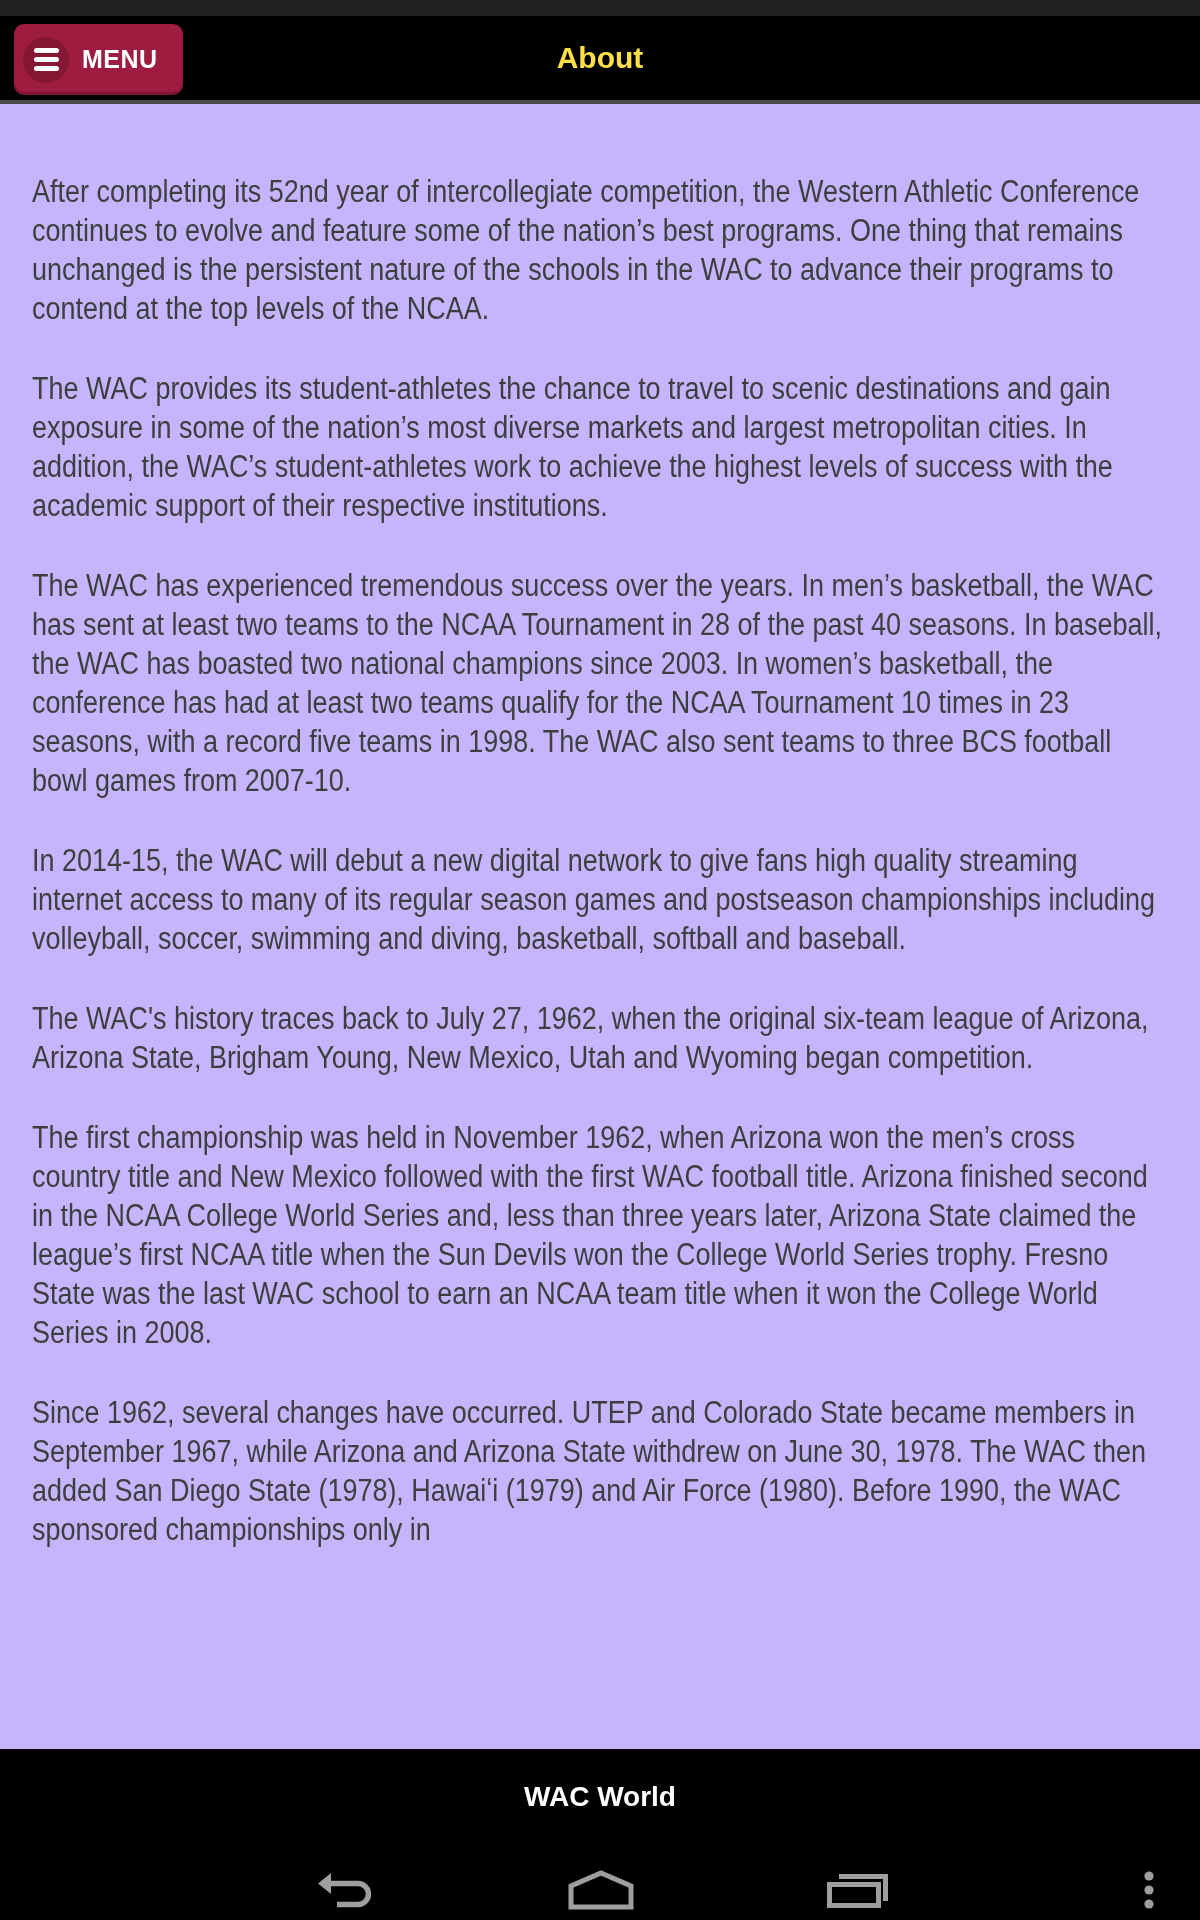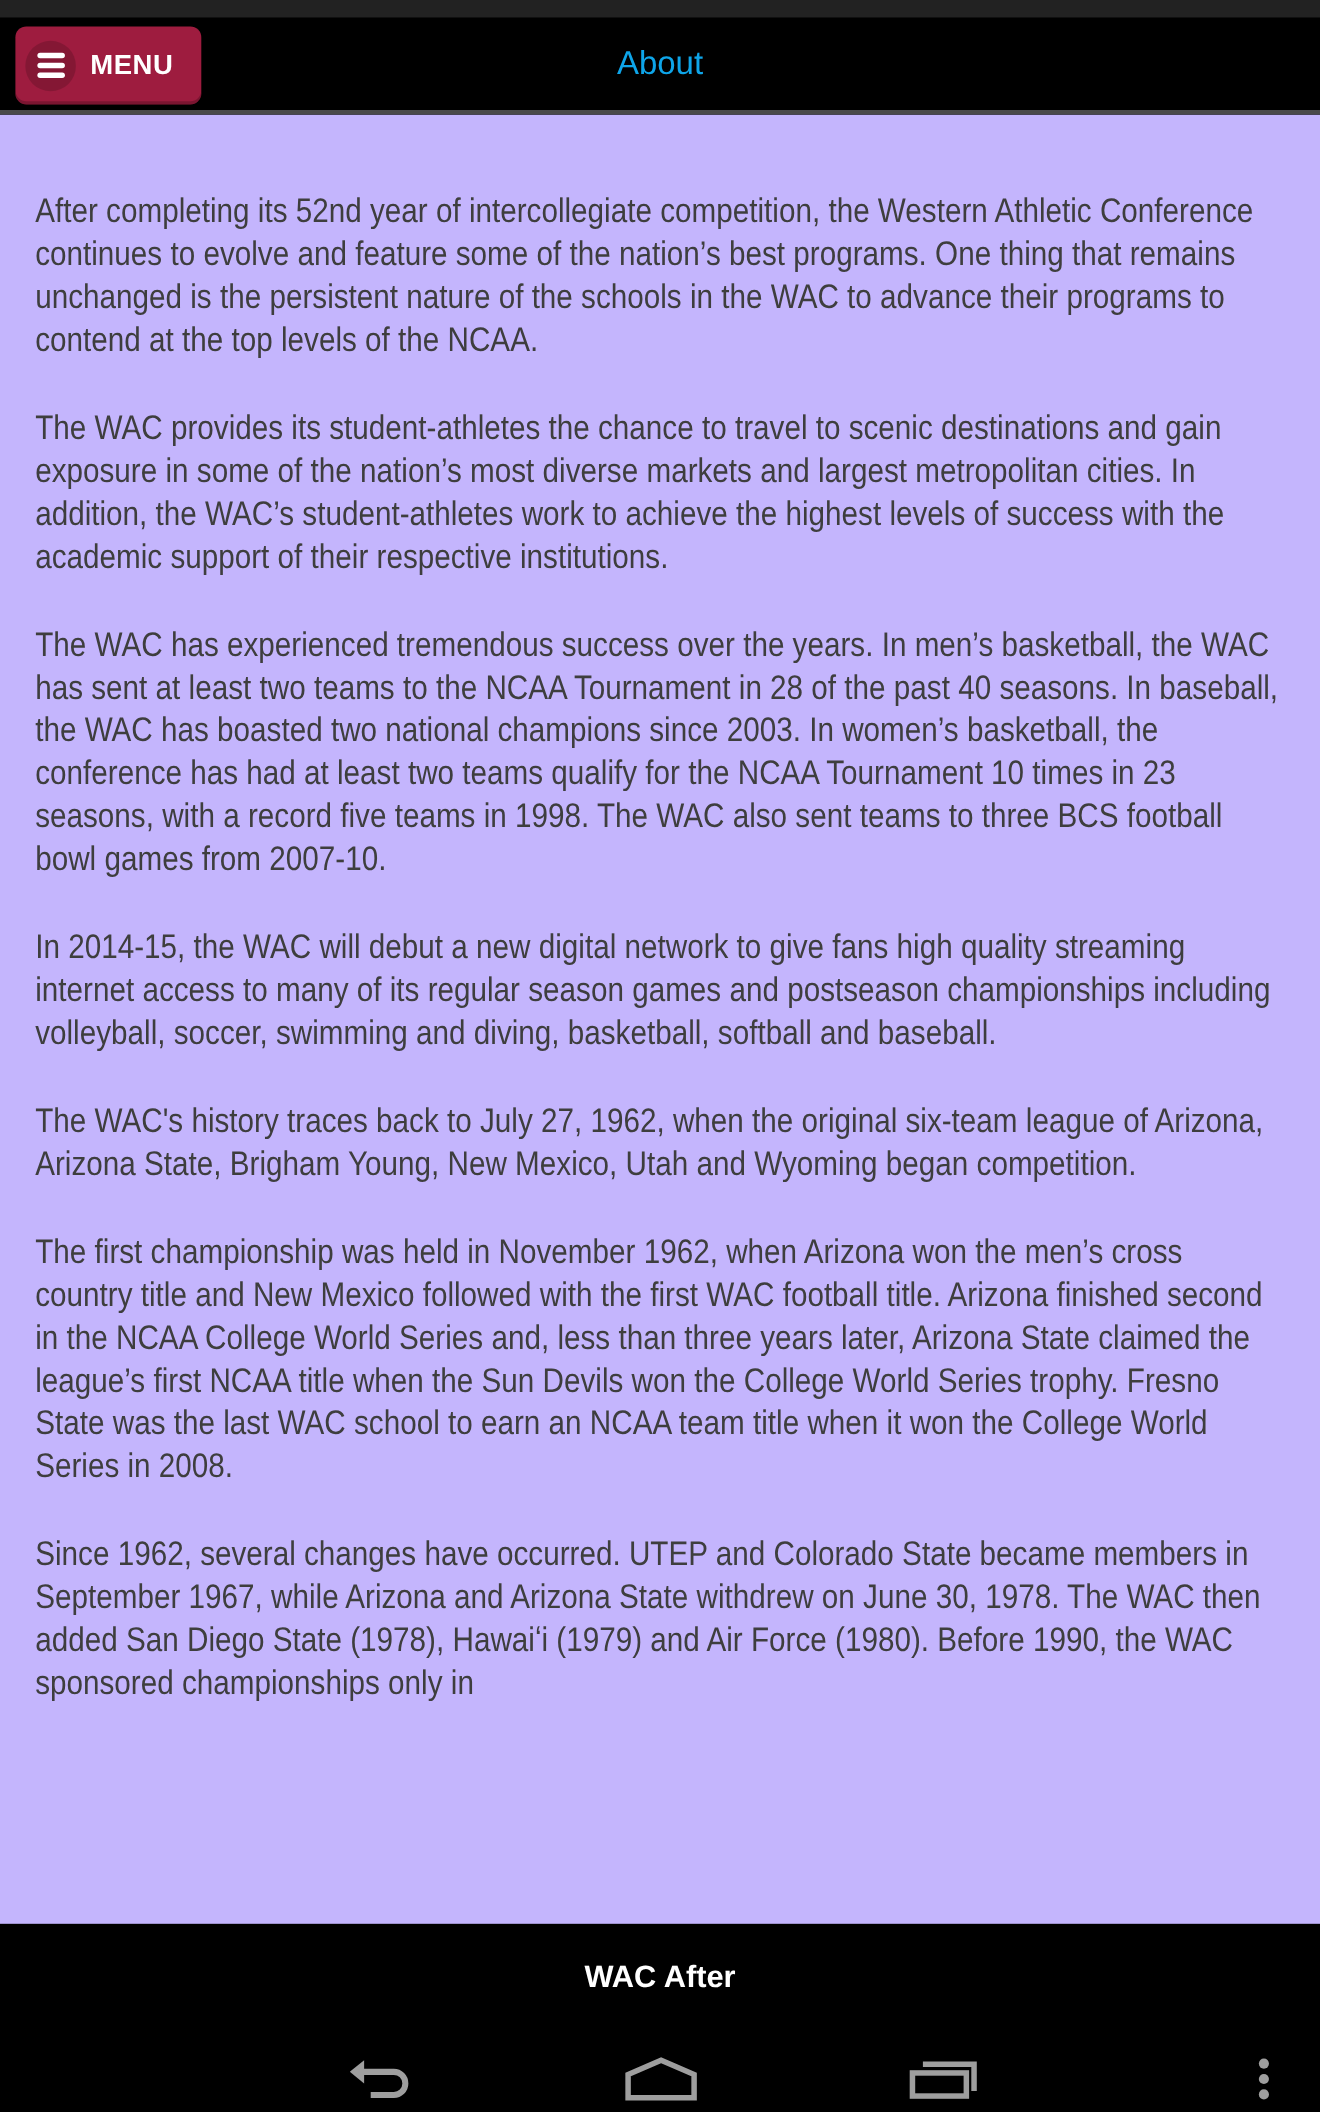--- a/index.html
+++ b/index.html
@@ -23,21 +23,21 @@
   }
   .menu-circle{
     width:46px;height:46px;border-radius:50%;background:rgba(0,0,0,0.16);
     display:flex;flex-direction:column;align-items:center;justify-content:center;gap:4px;
     flex:0 0 auto;
   }
   .menu-circle .bar{width:25px;height:5px;border-radius:2.5px;background:#fff;}
   .menu-label{
     color:#fff;font-size:25px;font-weight:bold;letter-spacing:0.5px;line-height:1;
   }
-  .page-title{color:#0ea5e9;font-size:30px;font-weight:normal;}
+  .page-title{color:#fde047;font-size:30px;font-weight:bold;}
   
   .content{
     height:1645px;background:#c4b5fd;overflow:hidden;
     padding:68px 32px 0 32px;box-sizing:border-box;
   }
   .content-inner{
     width:1306px;transform:scaleX(0.87);transform-origin:top left;
   }
   .content-inner p{
     margin:0 0 41px 0;font-size:31px;line-height:39px;color:#3E3E3E;
@@ -84,21 +84,21 @@
         <p>The WAC provides its student-athletes the chance to travel to scenic destinations and gain exposure in some of the nation’s most diverse markets and largest metropolitan cities. In addition, the WAC’s student-athletes work to achieve the highest levels of success with the academic support of their respective institutions.</p>
         <p>The WAC has experienced tremendous success over the years. In men’s basketball, the WAC has sent at least two teams to the NCAA Tournament in 28 of the past 40 seasons. In baseball, the WAC has boasted two national champions since 2003. In women’s basketball, the conference has had at least two teams qualify for the NCAA Tournament 10 times in 23 seasons, with a record five teams in 1998. The WAC also sent teams to three BCS football bowl games from 2007-10.</p>
         <p>In 2014-15, the WAC will debut a new digital network to give fans high quality streaming internet access to many of its regular season games and postseason championships including volleyball, soccer, swimming and diving, basketball, softball and baseball.</p>
         <p>The WAC's history traces back to July 27, 1962, when the original six-team league of Arizona, Arizona State, Brigham Young, New Mexico, Utah and Wyoming began competition.</p>
         <p>The first championship was held in November 1962, when Arizona won the men’s cross country title and New Mexico followed with the first WAC football title. Arizona finished second in the NCAA College World Series and, less than three years later, Arizona State claimed the league’s first NCAA title when the Sun Devils won the College World Series trophy. Fresno State was the last WAC school to earn an NCAA team title when it won the College World Series in 2008.</p>
         <p>Since 1962, several changes have occurred. UTEP and Colorado State became members in September 1967, while Arizona and Arizona State withdrew on June 30, 1978. The WAC then added San Diego State (1978), Hawaiʻi (1979) and Air Force (1980). Before 1990, the WAC sponsored championships only in</p>
       </div>
   </main>
 
   <footer class="app-footer">
-    <div class="footer-title">WAC After</div>
+    <div class="footer-title">WAC World</div>
   </footer>
 
   <nav class="nav-bar">
     <button class="nav-btn nav-back">
       <svg width="64" height="38" viewBox="0 0 64 38">
         <path d="M15 2 L2 12.5 L15 23 Z" fill="#9E9E9E"></path>
         <path d="M10 12.5 H42 a10.5 10.5 0 0 1 0 21 H21" fill="none" stroke="#9E9E9E" stroke-width="5.5"></path>
       </svg>
     </button>
     <button class="nav-btn nav-home">

